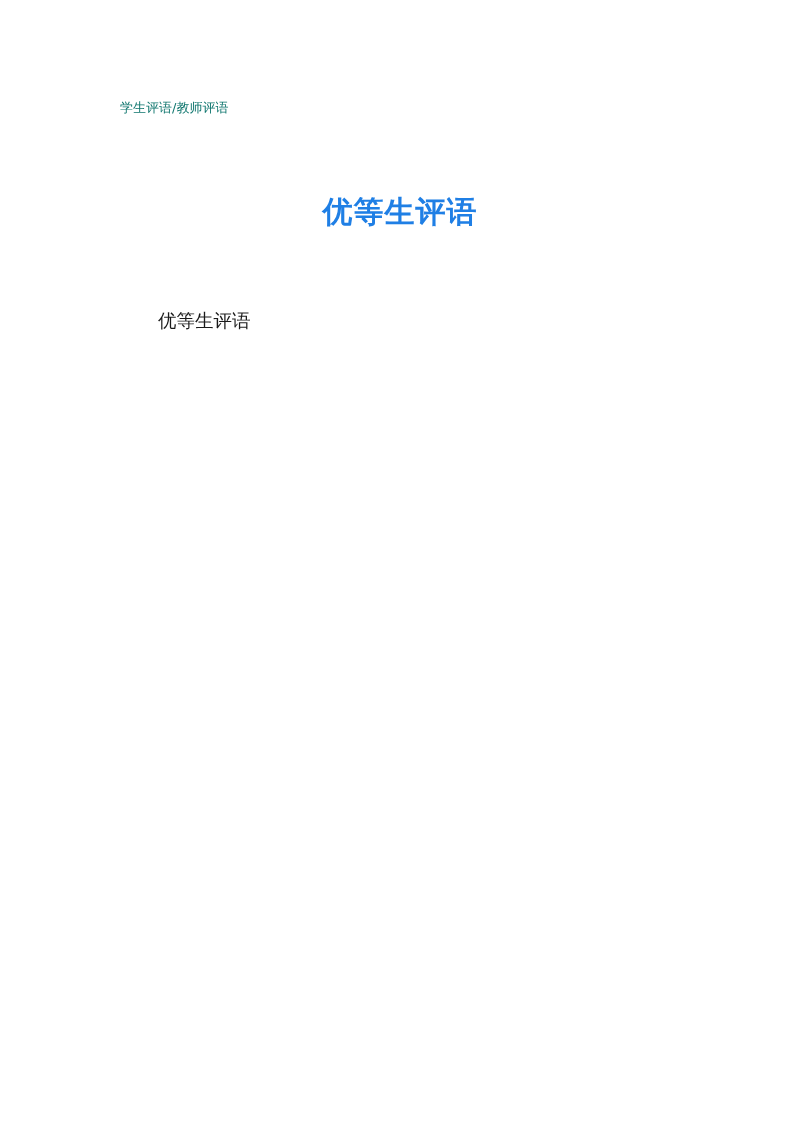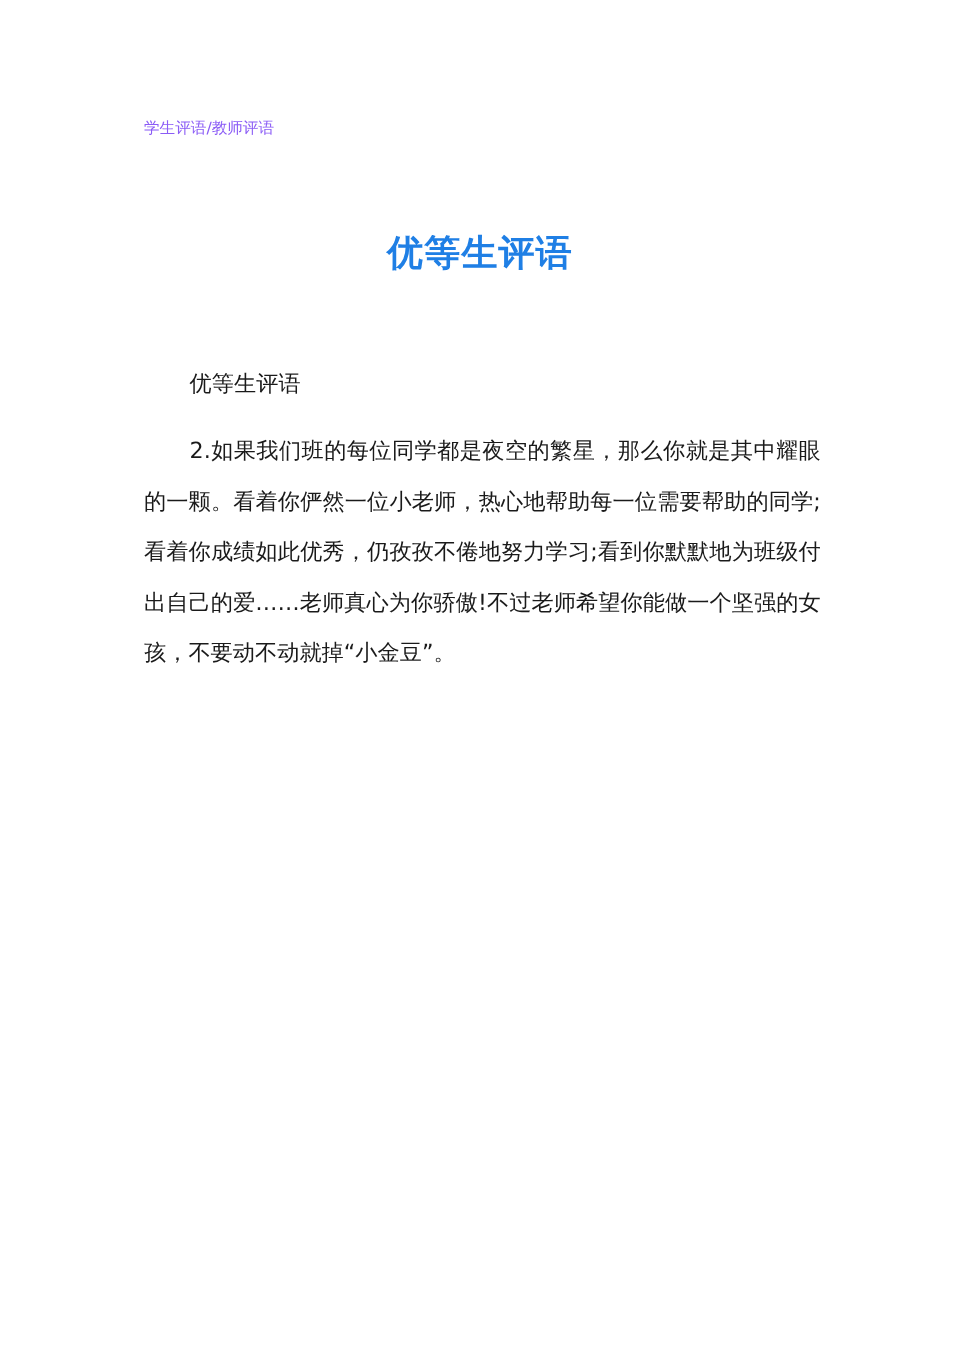--- a/index.html
+++ b/index.html
@@ -20,21 +20,21 @@
       width: 800px;
       height: 1132px;
       background: #ffffff;
     }
     .breadcrumb {
       position: absolute;
       left: 120px;
       top: 99px;
       font-size: 13px;
       line-height: 18px;
-      color: #8b5cf6;
+      color: #0f766e;
       text-decoration: none;
       cursor: pointer;
     }
     .title {
       position: absolute;
       left: 0;
       top: 191px;
       width: 800px;
       text-align: center;
       font-size: 30px;
@@ -66,15 +66,14 @@
 </head>
 <body>
 
 <div class="page">
   <a class="breadcrumb">学生评语/教师评语</a>
 
   <h1 class="title">优等生评语</h1>
 
   <div class="body-text">
     <p class="subheading">优等生评语</p>
-    <p>2.如果我们班的每位同学都是夜空的繁星，那么你就是其中耀眼的一颗。看着你俨然一位小老师，热心地帮助每一位需要帮助的同学;看着你成绩如此优秀，仍孜孜不倦地努力学习;看到你默默地为班级付出自己的爱……老师真心为你骄傲!不过老师希望你能做一个坚强的女孩，不要动不动就掉“小金豆”。</p>
   </div>
 </div>
 
 </body></html>

